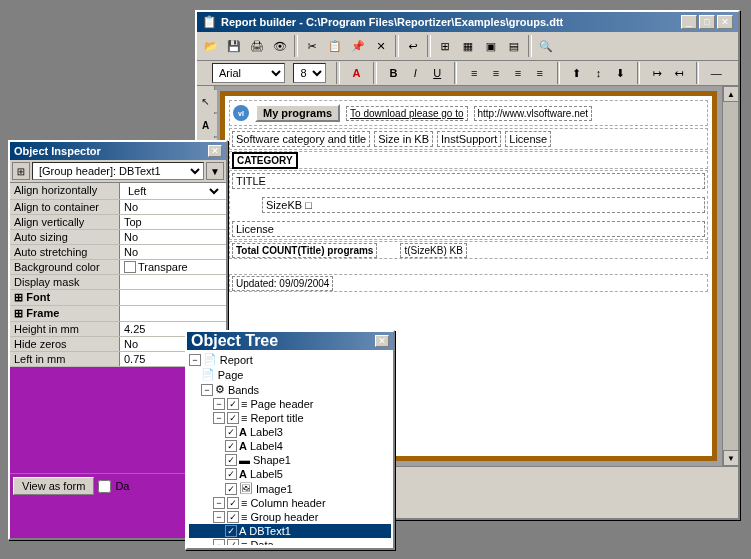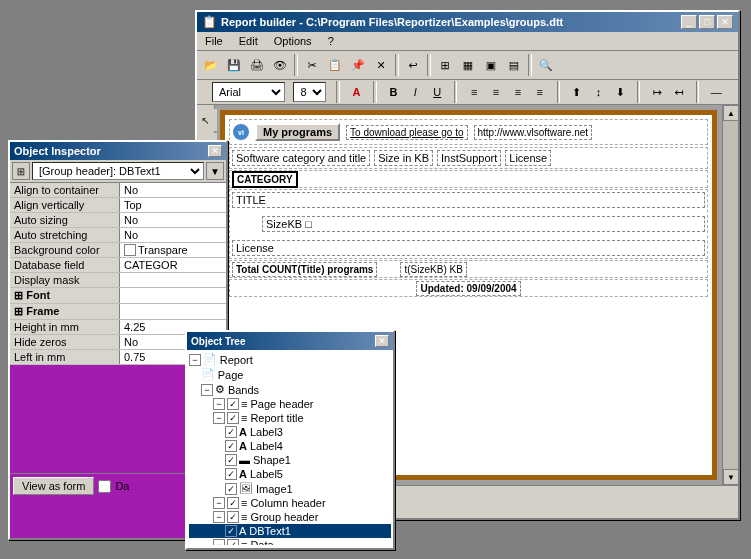--- a/index.html
+++ b/index.html
@@ -241,21 +241,21 @@
     }
     .tree-titlebar {
       background: linear-gradient(to right, #003c74, #6b8db7);
       color: white;
       padding: 2px 4px;
       display: flex;
       align-items: center;
       justify-content: space-between;
       height: 18px;
     }
-    .tree-title { font-size: 10px; font-weight: bold; }
+    .tree-title { font-size: 16px; font-weight: bold; }
     .tree-close {
       width: 14px; height: 12px;
       background: #d4d0c8;
       border: 1px solid #fff;
       border-right-color: #808080;
       border-bottom-color: #808080;
       display: flex; align-items: center; justify-content: center;
       font-size: 9px; cursor: pointer;
     }
     .tree-body {
@@ -341,26 +341,20 @@
       <span class="titlebar-icon">📋</span>
       <span class="titlebar-title">Report builder - C:\Program Files\Reportizer\Examples\groups.dtt</span>
     </div>
     <div class="titlebar-buttons">
       <div class="titlebar-btn">_</div>
       <div class="titlebar-btn">□</div>
       <div class="titlebar-btn">✕</div>
     </div>
   </div>
 
-  <div class="menubar">
-    <span class="menu-item">File</span>
-    <span class="menu-item">Edit</span>
-    <span class="menu-item">Options</span>
-    <span class="menu-item">?</span>
-  </div>
 
   <div class="toolbar">
     <div class="toolbar-row">
       <div class="tb-btn">📂</div>
       <div class="tb-btn">💾</div>
       <div class="tb-btn">🖨</div>
       <div class="tb-btn">👁</div>
       <div class="tb-sep"></div>
       <div class="tb-btn">✂</div>
       <div class="tb-btn">📋</div>
@@ -444,26 +438,26 @@
           <span style="border:2px solid #000;padding:1px 3px;font-size:10px;font-weight:bold;">CATEGORY</span>
         </div>
 
         <div style="border:1px dashed #aaa;padding:2px;margin-bottom:1px;display:flex;gap:8px;flex-direction:column;">
           <span style="border:1px dashed #888;padding:1px 3px;">TITLE</span>
           <span style="border:1px dashed #888;padding:1px 3px;margin-left:30px;">SizeKB □</span>
           <span style="border:1px dashed #888;padding:1px 3px;">License</span>
         </div>
 
 
-        <div style="border:1px dashed #aaa;padding:2px;margin-bottom:1px;">
+        <div style="border:1px dashed #aaa;padding:2px;margin-bottom:15px;">
           <span style="border:1px dashed #888;padding:1px 3px;font-size:10px;font-weight:bold;">Total COUNT(Title) programs</span>
           <span style="border:1px dashed #888;padding:1px 3px;font-size:10px;margin-left:20px;">t(SizeKB) KB</span>
         </div>
 
-        <div style="border:1px dashed #aaa;padding:2px;text-align:center;font-weight:bold;">
+        <div style="border:1px dashed #aaa;padding:2px;text-align:left;">
           <span style="font-size:10px;border:1px dashed #888;padding:1px 3px;">Updated: 09/09/2004</span>
         </div>
       </div>
     </div>
 
     <div style="width:16px;background:#d4d0c8;border-left:1px solid #808080;display:flex;flex-direction:column;">
       <div style="width:16px;height:16px;background:#d4d0c8;border:1px solid #808080;display:flex;align-items:center;justify-content:center;font-size:8px;cursor:pointer;">▲</div>
       <div style="flex:1;background:#c0bdb5;"></div>
       <div style="width:16px;height:16px;background:#d4d0c8;border:1px solid #808080;display:flex;align-items:center;justify-content:center;font-size:8px;cursor:pointer;">▼</div>
     </div>
@@ -490,20 +484,28 @@
     <div class="inspector-icon-btn">⊞</div>
     <select class="inspector-dropdown">
       <option>[Group header]:  DBText1</option>
     </select>
     <div class="inspector-icon-btn">▼</div>
   </div>
 
   <div style="overflow-y:auto;height:290px;position:relative;">
 
     <div class="inspector-row">
+      <div class="inspector-key">Align horizontally</div>
+      <div class="inspector-val">
+        <select style="width:100%;font-size:11px;border:none;background:transparent;">
+          <option>Left</option>
+        </select>
+      </div>
+    </div>
+    <div class="inspector-row">
       <div class="inspector-key">Align to container</div>
       <div class="inspector-val">No</div>
     </div>
     <div class="inspector-row">
       <div class="inspector-key">Align vertically</div>
       <div class="inspector-val">Top</div>
     </div>
     <div class="inspector-row">
       <div class="inspector-key">Auto sizing</div>
       <div class="inspector-val">No</div>
@@ -513,24 +515,20 @@
       <div class="inspector-val">No</div>
     </div>
     <div class="inspector-row">
       <div class="inspector-key">Background color</div>
       <div class="inspector-val has-btn">
         <div style="width:12px;height:12px;border:1px solid #808080;background:white;"></div>
         <span>Transpare</span>
       </div>
     </div>
     <div class="inspector-row">
-      <div class="inspector-key">Database field</div>
-      <div class="inspector-val">CATEGOR</div>
-    </div>
-    <div class="inspector-row">
       <div class="inspector-key">Display mask</div>
       <div class="inspector-val"></div>
     </div>
     <div class="inspector-row group-row">
       <div class="inspector-key">
         <span>⊞ </span><span>Font</span>
       </div>
       <div class="inspector-val"></div>
     </div>
     <div class="inspector-row group-row">

